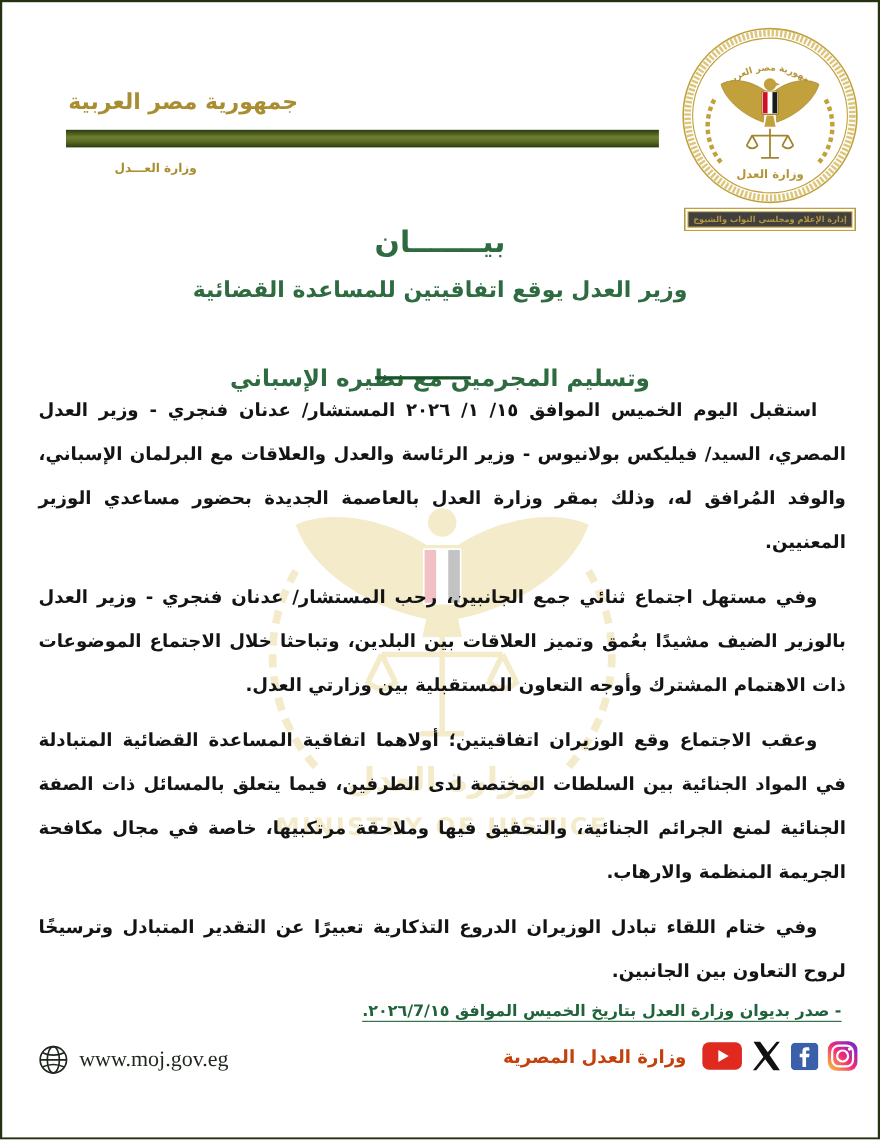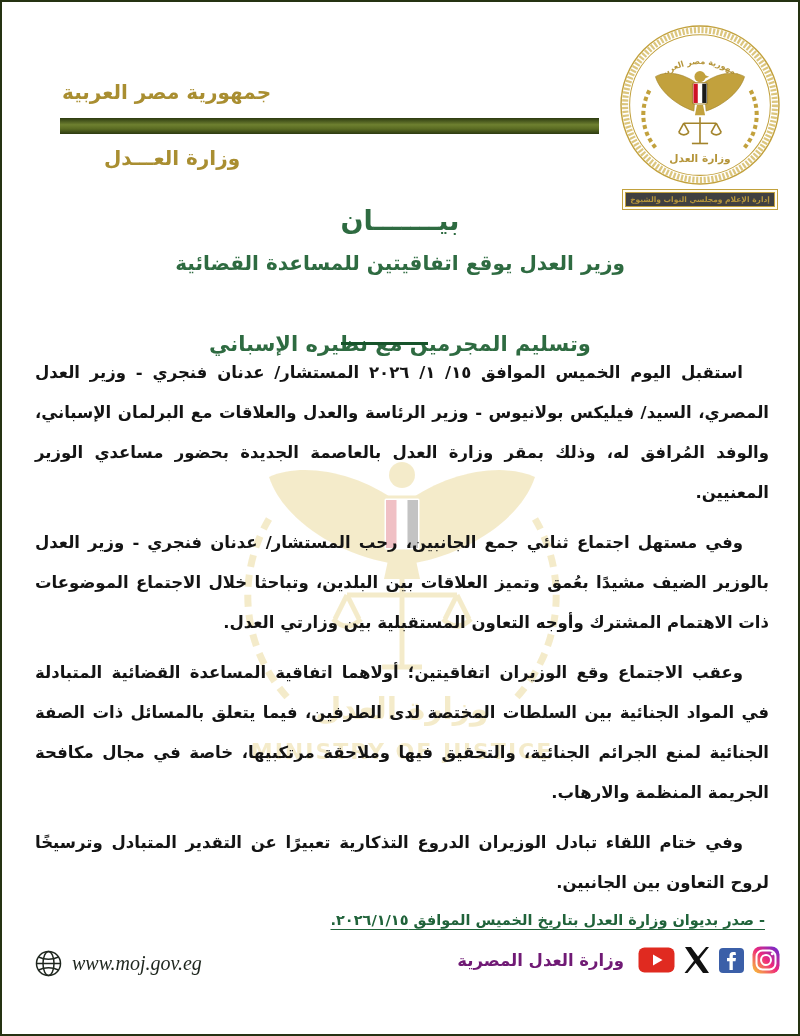--- a/index.html
+++ b/index.html
@@ -12,21 +12,21 @@
   .country{
     position:absolute;left:60px;top:78px;color:#a98e31;font-weight:bold;
     font-size:20px;white-space:nowrap;direction:rtl;
   }
   .head-bar{
     position:absolute;left:58px;top:116px;width:539px;height:16px;
     background:linear-gradient(180deg,#2c3a10 0%,#6e8030 42%,#5a6b22 68%,#2c3a10 100%);
   }
   .ministry{
     position:absolute;left:102px;top:144px;color:#a98e31;font-weight:bold;
-    font-size:20px;white-space:nowrap;direction:rtl;
+    font-size:11px;white-space:nowrap;direction:rtl;
   }
   .emblem{position:absolute;left:614px;top:22px;width:168px;text-align:center;}
   .emblem svg{width:162px;height:162px;display:block;margin:0 auto;}
   .emblem-banner{
     margin:3px auto 0;width:150px;background:#404040;color:#b5953a;
     border:1px solid #c2a13d;box-shadow:inset 0 0 0 2px #fffdf4, inset 0 0 0 3px #c2a13d;
     font-size:7.5px;font-weight:bold;padding:5px 2px;white-space:nowrap;direction:rtl;
   }
   
   .watermark{position:absolute;left:205px;top:365px;width:390px;height:440px;opacity:.28;pointer-events:none;}
@@ -43,23 +43,23 @@
   .body-text p{
     margin:0 0 10px;font-size:16.5px;font-weight:bold;color:#141414;
     line-height:40px;text-align:justify;text-indent:26px;
   }
   .issued{
     position:absolute;top:910px;right:33px;color:#20633a;font-weight:bold;
     font-size:14.5px;direction:rtl;text-decoration:underline;text-underline-offset:4px;
   }
   
   .site{position:absolute;left:33px;top:948px;display:flex;align-items:center;gap:10px;}
-  .site-url{font-family:"Liberation Serif",serif;font-size:20px;color:#1e261e;font-style:italic;}
+  .site-url{font-family:"Liberation Serif",serif;font-size:20px;color:#1e261e;}
   .social{position:absolute;right:18px;top:944px;display:flex;align-items:center;gap:8px;direction:ltr;}
-  .social-label{color:#701a75;font-weight:bold;font-size:16.5px;direction:rtl;margin-right:6px;white-space:nowrap;}
+  .social-label{color:#c2410c;font-weight:bold;font-size:16.5px;direction:rtl;margin-right:6px;white-space:nowrap;}
   .icon{display:block;}
 </style>
 </head>
 <body>
 
 <div class="page">
 
   <div class="country">جمهورية مصر العربية</div>
   <div class="head-bar"></div>
   <div class="ministry">وزارة العـــدل</div>
@@ -130,21 +130,21 @@
   <div class="stmt-title2">وتسليم المجرمين مع نظيره الإسباني</div>
   <div class="title-rule"></div>
 
   <div class="body-text">
     <p>استقبل اليوم الخميس الموافق ١٥/ ١/ ٢٠٢٦ المستشار/ عدنان فنجري - وزير العدل المصري، السيد/ فيليكس بولانيوس - وزير الرئاسة والعدل والعلاقات مع البرلمان الإسباني، والوفد المُرافق له، وذلك بمقر وزارة العدل بالعاصمة الجديدة بحضور مساعدي الوزير المعنيين.</p>
     <p>وفي مستهل اجتماع ثنائي جمع الجانبين، رحب المستشار/ عدنان فنجري - وزير العدل بالوزير الضيف مشيدًا بعُمق وتميز العلاقات بين البلدين، وتباحثا خلال الاجتماع الموضوعات ذات الاهتمام المشترك وأوجه التعاون المستقبلية بين وزارتي العدل.</p>
     <p>وعقب الاجتماع وقع الوزيران اتفاقيتين؛ أولاهما اتفاقية المساعدة القضائية المتبادلة في المواد الجنائية بين السلطات المختصة لدى الطرفين، فيما يتعلق بالمسائل ذات الصفة الجنائية لمنع الجرائم الجنائية، والتحقيق فيها وملاحقة مرتكبيها، خاصة في مجال مكافحة الجريمة المنظمة والارهاب.</p>
     <p>وفي ختام اللقاء تبادل الوزيران الدروع التذكارية تعبيرًا عن التقدير المتبادل وترسيخًا لروح التعاون بين الجانبين.</p>
   </div>
 
-  <div class="issued">- صدر بديوان وزارة العدل بتاريخ الخميس الموافق ٢٠٢٦/١/١٥.</div>
+  <div class="issued">- صدر بديوان وزارة العدل بتاريخ الخميس الموافق ٢٠٢٦/7/١٥.</div>
 
   <div class="site">
     <svg class="icon" width="27" height="27" viewBox="0 0 27 27" xmlns="http://www.w3.org/2000/svg">
       <g fill="none" stroke="#1e261e" stroke-width="1.5">
         <circle cx="13.5" cy="13.5" r="12"></circle>
         <ellipse cx="13.5" cy="13.5" rx="5.5" ry="12"></ellipse>
         <path d="M1.5 13.5 h24"></path>
         <path d="M3.5 7 q10 4.5 20 0 M3.5 20 q10 -4.5 20 0"></path>
       </g>
     </svg>

